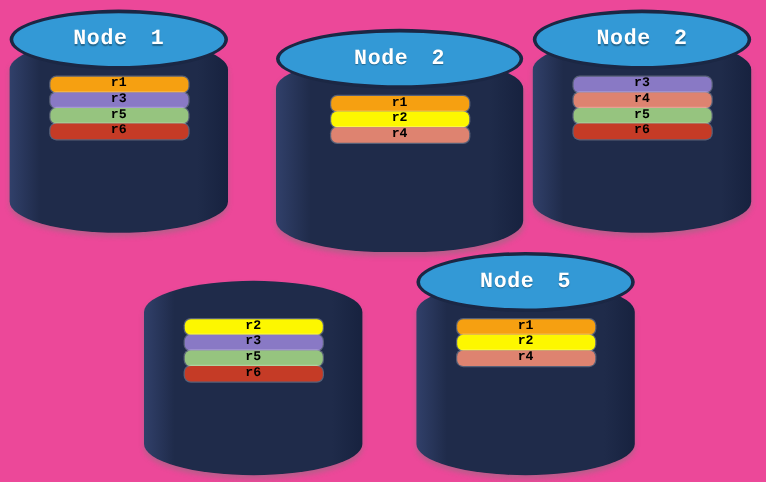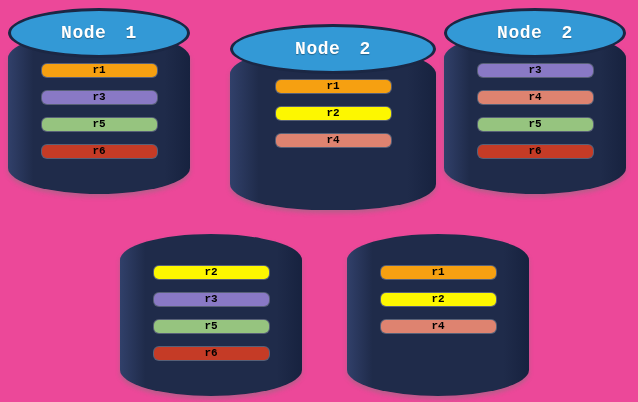--- a/index.html
+++ b/index.html
@@ -60,21 +60,20 @@
     word-spacing: 8px;
     text-shadow: 0 1px 1px rgba(0,0,0,0.35);
   }
   .bars {
     position: absolute;
     left: 0; right: 0;
     top: 56px;
     display: flex;
     flex-direction: column;
     align-items: center;
-    gap: 14px;
     z-index: 3;
   }
   .bar {
     width: 115px;
     height: 13px;
     border-radius: 5px;
     display: flex;
     align-items: center;
     justify-content: center;
     box-shadow: 0 0 0 1px rgba(255,255,255,0.25);
@@ -159,20 +158,23 @@
         <div class="bar" style="background: rgb(150, 196, 127);">
           <span>r5</span>
         </div>
         <div class="bar" style="background: rgb(197, 59, 38);">
           <span>r6</span>
         </div>
       </div>
   </div>
     <div class="cylinder pos-4">
     <div class="cyl-body"></div>
+    <div class="cyl-top">
+      <span class="node-label">Node 5</span>
+    </div>
     <div class="bars">
         <div class="bar" style="background: rgb(246, 160, 17);">
           <span>r1</span>
         </div>
         <div class="bar" style="background: rgb(253, 247, 0);">
           <span>r2</span>
         </div>
         <div class="bar" style="background: rgb(222, 131, 112);">
           <span>r4</span>
         </div>

